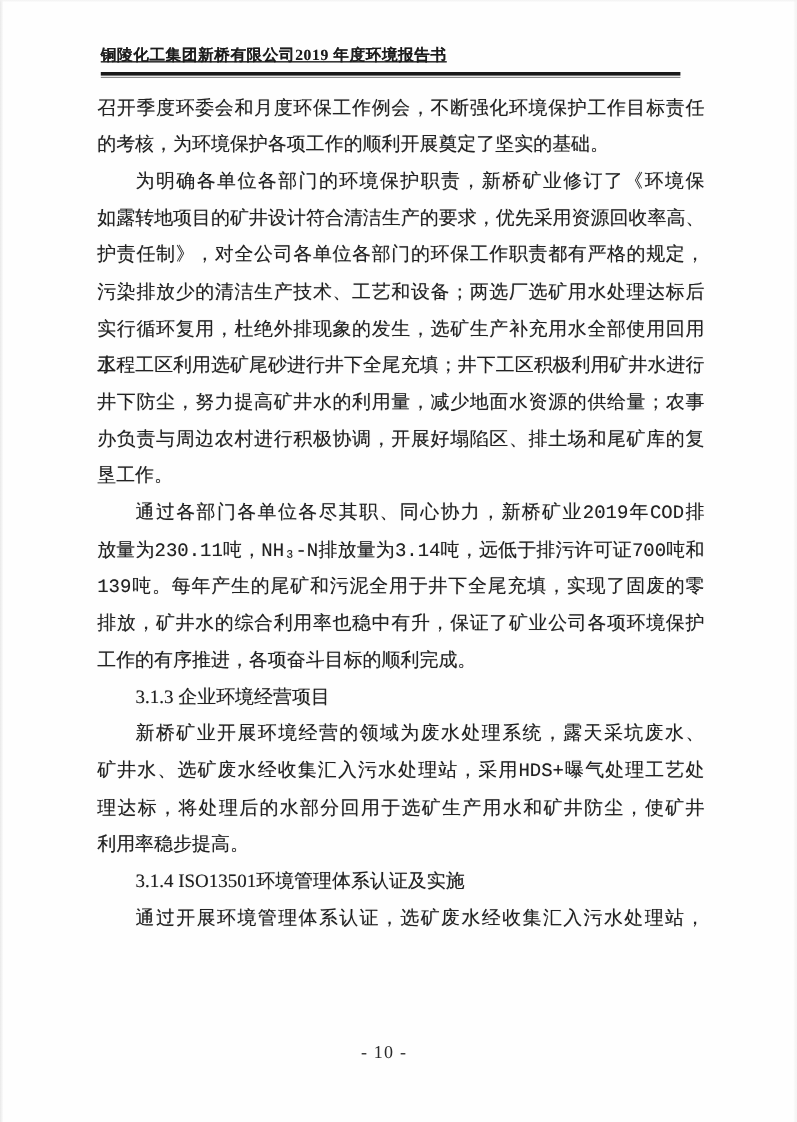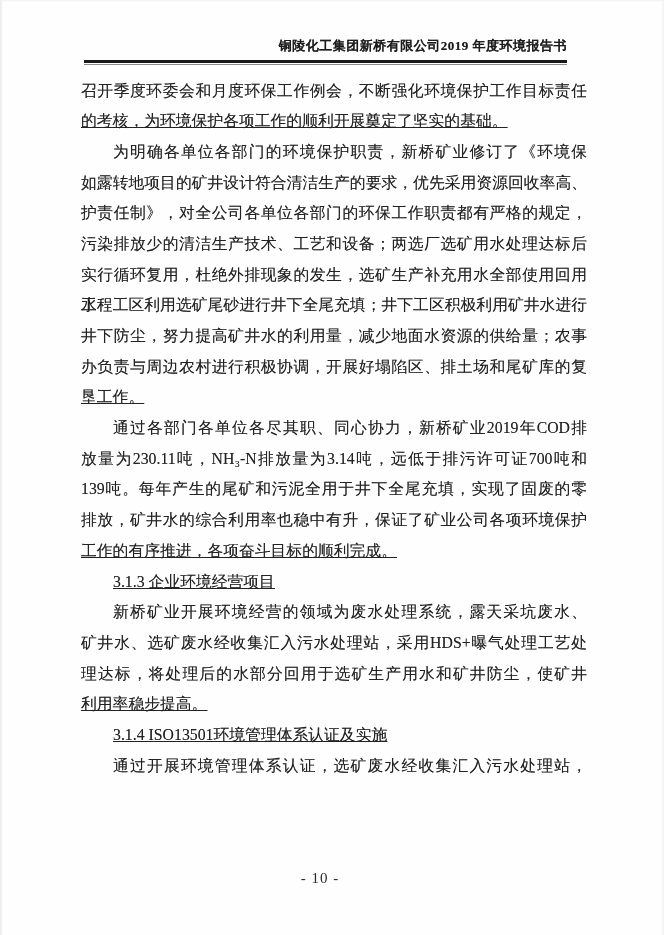--- a/index.html
+++ b/index.html
@@ -16,21 +16,22 @@
   
   .edge-left  { position: absolute; left: 0; top: 0; width: 3px;  height: 935px; background: linear-gradient(to right, #e9e9e9, rgba(255,255,255,0)); }
   .edge-right { position: absolute; right: 0; top: 0; width: 3px; height: 935px; background: linear-gradient(to left,  #f1f1f1, rgba(255,255,255,0)); }
   .edge-top   { position: absolute; left: 0; top: 0; width: 664px; height: 2px;  background: linear-gradient(to bottom, #f2f2f2, rgba(255,255,255,0)); }
 
   .page-header {
     position: absolute;
     left: 84px;
     top: 37px;
     width: 483px;
-    text-align: right;
+    text-align: left;
+    text-decoration: underline;
   }
   .header-title {
     font-size: 13px;
     font-weight: bold;
     letter-spacing: 0.5px;
     white-space: nowrap;
     color: #1c1c1c;
     text-shadow: 0 0 0.5px rgba(20,20,20,0.55);
   }
   .rule-thick { margin-top: 5px; height: 3px; background: #191919; }
@@ -39,22 +40,22 @@
   .body-text {
     position: absolute;
     left: 81px;
     top: 75.5px;
     width: 506px;
     font-size: 15.8px;
     line-height: 30.7px;
     text-shadow: 0 0 0.6px rgba(30,30,30,0.45);
   }
   .ln   { height: 30.7px; }
-  .just { text-align: justify; text-align-last: justify; }
-  .left { text-align: left; text-decoration: underline; }
+  .just { text-align: justify; text-align-last: justify; font-family: Liberation Mono, monospace; }
+  .left { text-align: left; }
   .ind  { text-indent: 32px; }
 
   .page-footer {
     position: absolute;
     left: 84px;
     top: 870px;
     width: 472px;
     text-align: center;
     font-size: 15px;
     color: #2a2a2a;

